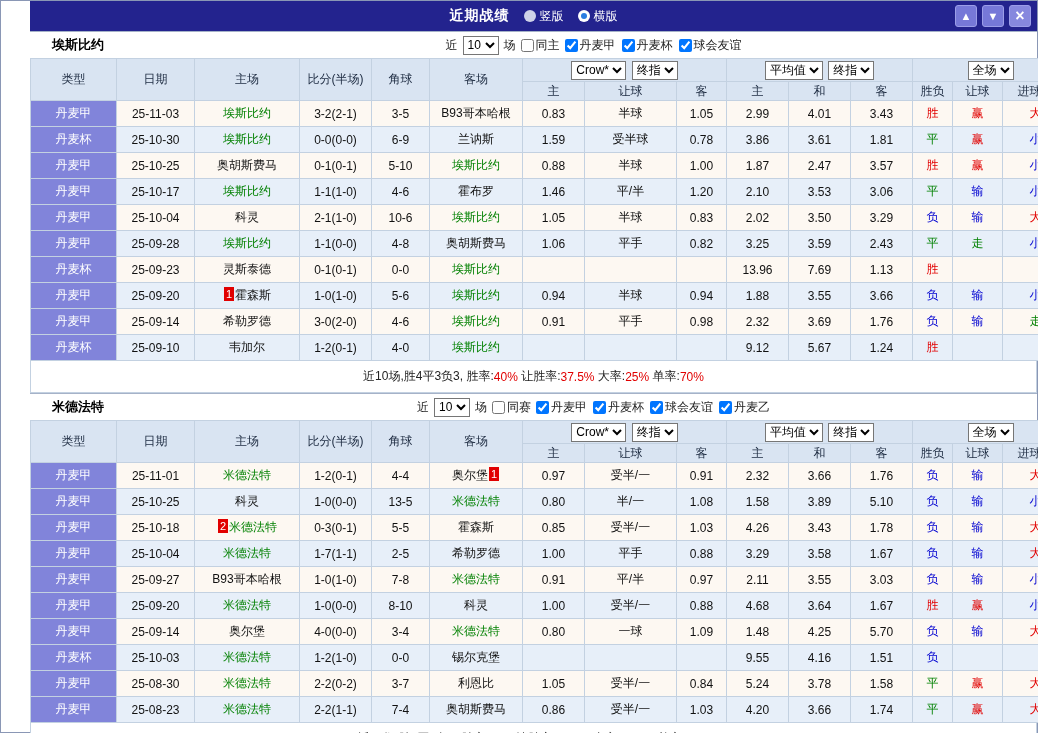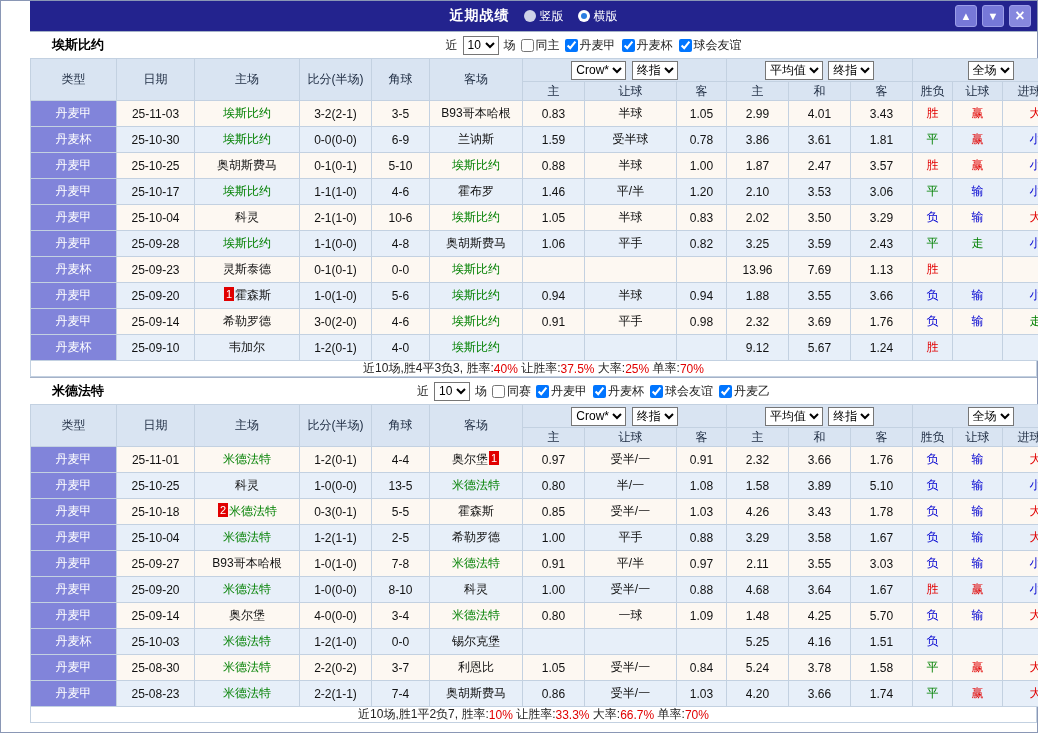--- a/index.html
+++ b/index.html
@@ -41,21 +41,21 @@
   .stats-table thead tr:last-child th { height:19px; }
   .sel-cell .sel { margin:0 1px; }
   .stats-table tbody td { height:26px; background:var(--row_odd); color:#111; }
   .stats-table tbody tr:nth-child(even) td { background:var(--row_even); }
   td.c-league { background:var(--league_cell_bg) !important; color:#fff !important; }
   .c-score { color:var(--red); }
   .tname.focus-team { color:var(--team_green); }
   .badge { display:inline-block; background:#e10000; color:#fff; font-size:11px; line-height:14px; height:14px; min-width:10px; padding:0 1px; margin:0 1px; vertical-align:1px; }
 
   
-  .summary { height:16px; display:flex; align-items:center; justify-content:center; border:1px solid var(--border); border-top:none; background:#fff; }
+  .summary { height:32px; display:flex; align-items:center; justify-content:center; border:1px solid var(--border); border-top:none; background:#fff; }
   .summary span { white-space:pre; }
   .red-text { color:var(--summary_red);text-align:right; }
 </style>
 </head>
 <body>
 
 <div class="window">
 
   <div class="titlebar">
     <div class="titlebar-center">
@@ -488,21 +488,21 @@
     <td>1.78</td>
     <td class="outcome" style="color: rgb(0, 0, 208);">负</td>
     <td class="outcome" style="color: rgb(0, 0, 208);">输</td>
     <td class="outcome" style="color: rgb(225, 0, 0);">大</td>
   </tr>
 
   <tr>
     <td class="c-league">丹麦甲</td>
     <td>25-10-04</td>
     <td class="c-team"><span class="tname focus-team">米德法特</span></td>
-    <td class="c-score">1-2(1-1)</td>
+    <td class="c-score">1-7(1-1)</td>
     <td>2-5</td>
     <td class="c-team"><span class="tname">希勒罗德</span></td>
     <td>1.00</td>
     <td>平手</td>
     <td>0.88</td>
     <td>3.29</td>
     <td>3.58</td>
     <td>1.67</td>
     <td class="outcome" style="color: rgb(0, 0, 208);">负</td>
     <td class="outcome" style="color: rgb(0, 0, 208);">输</td>
@@ -566,21 +566,21 @@
   <tr>
     <td class="c-league">丹麦杯</td>
     <td>25-10-03</td>
     <td class="c-team"><span class="tname focus-team">米德法特</span></td>
     <td class="c-score">1-2(1-0)</td>
     <td>0-0</td>
     <td class="c-team"><span class="tname">锡尔克堡</span></td>
     <td></td>
     <td></td>
     <td></td>
-    <td>5.25</td>
+    <td>9.55</td>
     <td>4.16</td>
     <td>1.51</td>
     <td class="outcome" style="color: rgb(0, 0, 208);">负</td>
     <td class="outcome"></td>
     <td class="outcome"></td>
   </tr>
 
   <tr>
     <td class="c-league">丹麦甲</td>
     <td>25-08-30</td>

